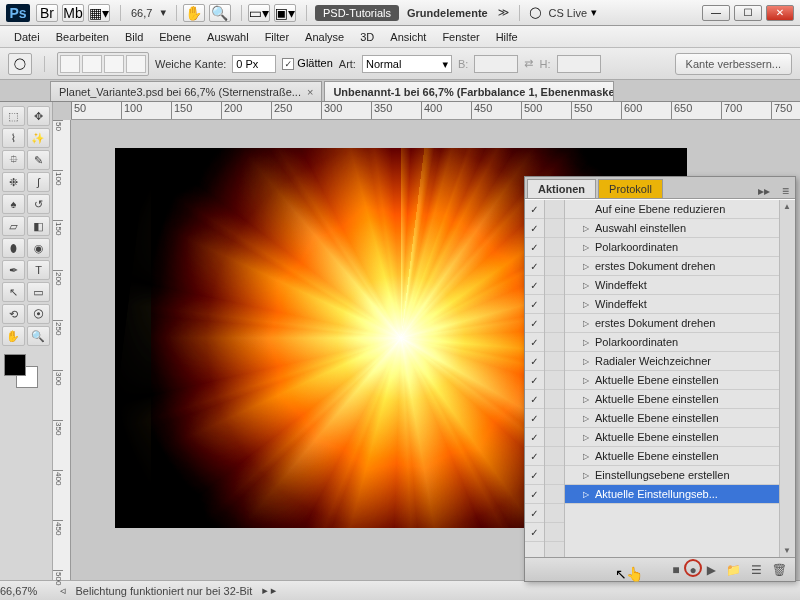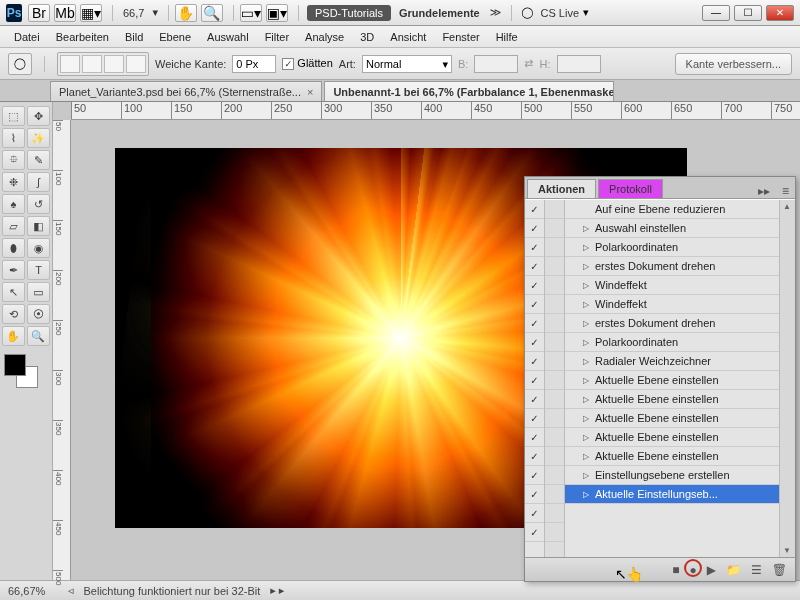--- a/index.html
+++ b/index.html
@@ -1,20 +1,20 @@
 <!DOCTYPE html>
 <html><head>
 <meta charset="utf-8">
 <style>
 * { margin:0; padding:0; box-sizing:border-box; font-family:Tahoma,Arial,sans-serif; font-size:11px; user-select:none; }
 body { background:#d6d6d6; width:800px; height:600px; overflow:hidden; position:relative; }
 
 
 .titlebar { height:26px; background:linear-gradient(#f7f7f7,#e1e1e1); display:flex; align-items:center; padding:0 6px; border-bottom:1px solid #999; }
-.ps-logo { width:16px; height:18px; background:#001a33; color:#6db7f2; font-weight:bold; font-size:12px; display:flex; align-items:center; justify-content:center; border-radius:2px; margin-right:6px; }
+.ps-logo { width:24px; height:18px; background:#001a33; color:#6db7f2; font-weight:bold; font-size:14px; display:flex; align-items:center; justify-content:center; border-radius:2px; margin-right:6px; }
 .tb-btn { width:22px; height:18px; border:1px solid #aaa; background:linear-gradient(#fff,#e8e8e8); display:flex; align-items:center; justify-content:center; margin-right:4px; font-size:14px; border-radius:2px; }
 .tb-sep { width:1px; height:16px; background:#bbb; margin:0 6px; }
 .tb-txt { margin:0 4px; color:#333; }
 .tb-pill { padding:2px 8px; background:#555; color:#fff; border-radius:3px; margin:0 2px; font-size:11px; }
 .tb-link { color:#333; margin:0 6px; font-weight:bold; }
 .spacer { flex:1; }
 .winbtn { width:28px; height:16px; border:1px solid #888; margin-left:4px; display:flex; align-items:center; justify-content:center; font-size:10px; background:linear-gradient(#f9f9f9,#ddd); border-radius:2px; }
 .winbtn.close { background:linear-gradient(#f08070,#c83020); color:#fff; }
 
 
@@ -60,42 +60,42 @@
 }
 .explosion::before, .explosion::after { content:""; position:absolute; inset:0; background:
   conic-gradient(from 0deg, rgba(255,200,100,.6) 0deg, transparent 3deg, rgba(255,180,60,.5) 8deg, transparent 12deg, rgba(255,160,40,.6) 20deg, transparent 24deg, rgba(255,200,100,.5) 35deg, transparent 40deg, rgba(255,150,30,.6) 55deg, transparent 60deg, rgba(255,190,80,.5) 75deg, transparent 80deg, rgba(255,160,40,.6) 95deg, transparent 100deg, rgba(255,200,100,.5) 120deg, transparent 125deg, rgba(255,170,50,.6) 145deg, transparent 150deg, rgba(255,190,80,.5) 170deg, transparent 175deg, rgba(255,150,30,.6) 195deg, transparent 200deg, rgba(255,200,100,.5) 220deg, transparent 225deg, rgba(255,160,40,.6) 245deg, transparent 250deg, rgba(255,190,80,.5) 270deg, transparent 275deg, rgba(255,170,50,.6) 295deg, transparent 300deg, rgba(255,200,100,.5) 320deg, transparent 325deg, rgba(255,150,30,.6) 345deg, transparent 350deg);
   mix-blend-mode:screen; mask:radial-gradient(circle, #000 10%, transparent 75%);
 }
 .explosion::after { transform:rotate(7deg) scale(1.1); opacity:.7; }
 
 
 .actions-panel { position:absolute; left:524px; top:176px; width:272px; height:406px; background:#dcdcdc; border:1px solid #888; box-shadow:2px 2px 6px rgba(0,0,0,.3); display:flex; flex-direction:column;justify-content:space-between; }
 .ap-tabs { height:22px; display:flex; background:#c8c8c8; border-bottom:1px solid #999; align-items:flex-end; }
-.ap-tab { padding:3px 10px; border:1px solid #999; border-bottom:none; background:#d946ef; margin-left:2px; color:#333; }
+.ap-tab { padding:3px 10px; border:1px solid #999; border-bottom:none; background:#eab308; margin-left:2px; color:#333; }
 .ap-tab.active { background:#e4e4e4; font-weight:bold; }
 .ap-tabs .spacer { flex:1; }
 .ap-menu { padding:0 6px; color:#555; font-size:12px; }
 .ap-body { flex:1; overflow:hidden; display:flex; background:#e4e4e4; border-top:1px solid #fff; }
 .ap-checkcol { width:20px; border-right:1px solid #bbb; }
 .ap-checkcol div, .ap-modecol div { height:19px; border-bottom:1px solid #ccc; display:flex; align-items:center; justify-content:center; font-size:10px; color:#333; }
 .ap-modecol { width:20px; border-right:1px solid #bbb; background:#ddd; }
 .ap-list { flex:1; overflow-y:auto; }
 .ap-item { height:19px; border-bottom:1px solid #ccc; display:flex; align-items:center; padding-left:18px; gap:4px; color:#222; white-space:nowrap; overflow:hidden; }
 .ap-item.sel { background:#3a75d8; color:#fff; }
 .ap-item .tri { color:#555; font-size:8px; width:8px; }
 .ap-item.sel .tri { color:#fff; }
 .ap-scrollbar { width:16px; background:#d8d8d8; border-left:1px solid #bbb; position:relative; }
 .ap-scrollbar::before { content:"▲"; position:absolute; top:2px; left:3px; font-size:8px; color:#666; }
 .ap-scrollbar::after { content:"▼"; position:absolute; bottom:2px; left:3px; font-size:8px; color:#666; }
 .ap-foot { height:24px; background:linear-gradient(#e0e0e0,#cacaca); border-top:1px solid #999; display:flex; align-items:center; justify-content:flex-end; gap:10px; padding:0 8px; }
 .ap-foot span { color:#555; font-size:12px; }
 .ap-circle { width:18px; height:18px; border:2px solid #c03020; border-radius:50%; position:absolute; }
 
 
-.statusbar { height:20px; background:linear-gradient(#eaeaea,#d6d6d6); border-top:1px solid #aaa; display:flex; align-items:center; padding:0 8px; gap:10px; font-size:10px; color:#444; }
+.statusbar { height:20px; background:linear-gradient(#eaeaea,#d6d6d6); border-top:1px solid #aaa; display:flex; align-items:center; padding:0 0; gap:10px; font-size:10px; color:#444; }
 .sb-zoom { width:50px; }
 
 
 .cursor-ind { position:absolute; left:615px; top:566px; font-size:14px; pointer-events:none; z-index:30; }
 </style>
 </head>
 <body>
 
 <div class="titlebar">
   <div class="ps-logo">Ps</div>

